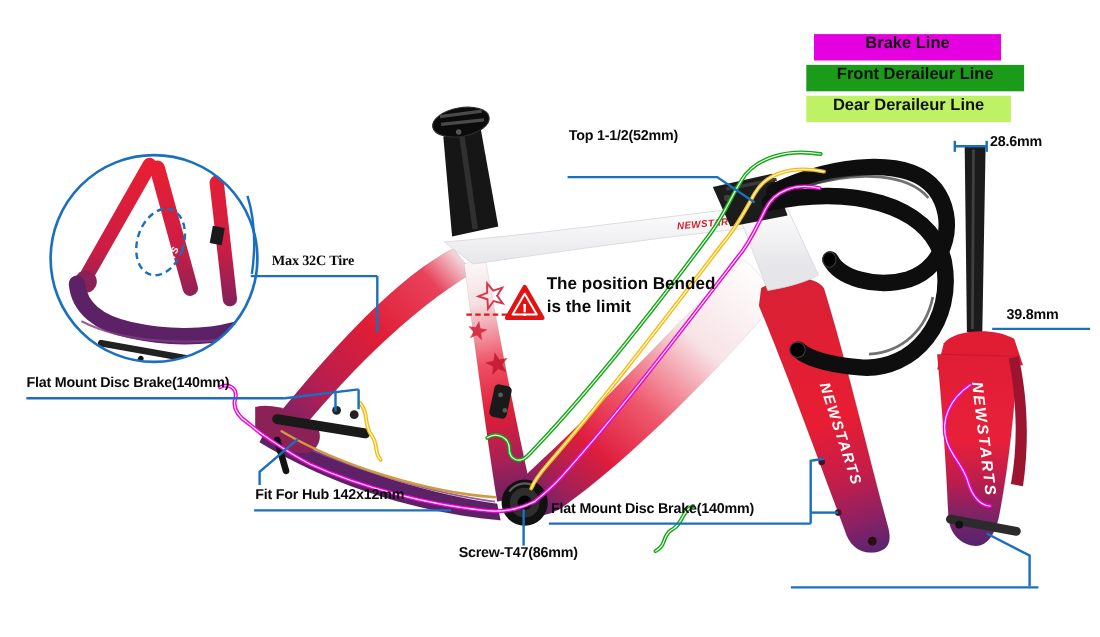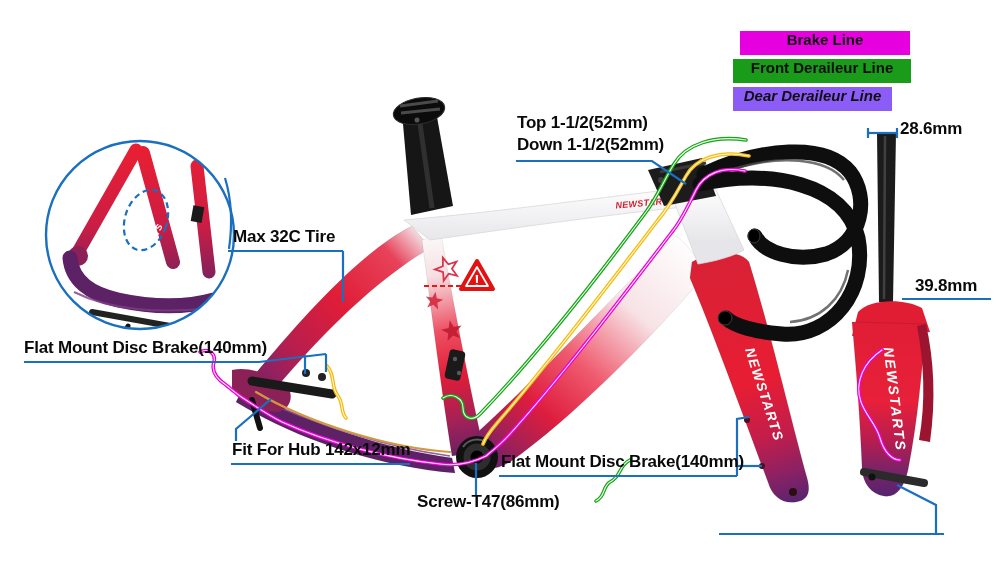--- a/index.html
+++ b/index.html
@@ -1,19 +1,19 @@
 <!DOCTYPE html>
 <html><head>
 <meta charset="utf-8">
 <style>
   html,body{margin:0;padding:0;background:#fff;}
   .stage{position:relative;width:1000px;height:579px;background:#fff;overflow:hidden;
          font-family:"Liberation Sans",sans-serif;}
   .stage svg{position:absolute;left:0;top:0;}
-  .lbl{position:absolute;font-weight:700;font-size:17px;line-height:20px;color:#0a0a0a;
+  .lbl{position:absolute;font-weight:700;font-size:13px;line-height:20px;color:#0a0a0a;
        white-space:nowrap;letter-spacing:-0.2px;}
   .lbl2{line-height:22px;}
   .legend-row{position:absolute;height:24px;display:flex;justify-content:center;
        font-weight:700;font-size:15px;color:#101010;}
   .warn-text{position:absolute;font-weight:700;font-size:15.5px;line-height:21px;color:#0a0a0a;white-space:nowrap;}
 </style>
 </head>
 <body>
 
 <div class="stage">
@@ -220,36 +220,39 @@
   <g>
     <path d="M 424,286 L 461,286" stroke="#e01b1b" stroke-width="2" stroke-dasharray="5 3" fill="none"></path>
     <polygon points="477,261 493,289 461,289" fill="#e21212" stroke="#e21212" stroke-width="4" stroke-linejoin="round"></polygon>
     <polygon points="477,267 488,286 466,286" fill="none" stroke="#ffffff" stroke-width="1.8" stroke-linejoin="round"></polygon>
     <text x="477" y="287" text-anchor="middle" font-size="16" font-weight="700" fill="#ffffff">!</text>
   </g>
 </svg>
 
 <div class="lbl lbl2" style="left:517px;top:112px;">
   <div>Top 1-1/2(52mm)</div>
-  <div>Down 1-1/2(52mm)</div>
 </div>
 <div class="lbl" style="left:900px;top:119px;">28.6mm</div>
 <div class="lbl" style="left:904px;top:276px;margin-left:11px;">39.8mm</div>
-<div class="lbl" style="left:233px;top:227px;">Max 32C Tire</div>
+<div class="lbl" style="left:247px;top:227px;font-family:Liberation Serif, serif;">Max 32C Tire</div>
 <div class="lbl" style="left:24px;top:338px;">Flat Mount Disc Brake(140mm)</div>
 <div class="lbl" style="left:232px;top:440px;">Fit For Hub 142x12mm</div>
 <div class="lbl" style="left:417px;top:492px;">Screw-T47(86mm)</div>
 <div class="lbl" style="left:501px;top:452px;">Flat Mount Disc Brake(140mm)</div>
 
+<div class="warn-text" style="left:497px;top:248px;">
+  <div>The position Bended</div>
+  <div>is the limit</div>
+</div>
 
 <div>
   <div class="legend-row" style="left: 740px; top: 31px; width: 170px; background-color: rgb(230, 0, 224);">
     <span>Brake Line</span>
   </div>
-  <div class="legend-row" style="left: 733px; top: 59px; width: 178px; background-color: rgb(26, 155, 26);">
+  <div class="legend-row" style="left: 733px; top: 59px; width: 198px; background-color: rgb(26, 155, 26);">
     <span>Front Deraileur Line</span>
   </div>
-  <div class="legend-row" style="left: 733px; top: 87px; width: 159px; background-color: #8b5cf6; font-style: italic;">
+  <div class="legend-row" style="left: 733px; top: 87px; width: 186px; background-color: #bef264;">
     <span>Dear Deraileur Line</span>
   </div>
 </div>
 
 </div>
 
 </body></html>

